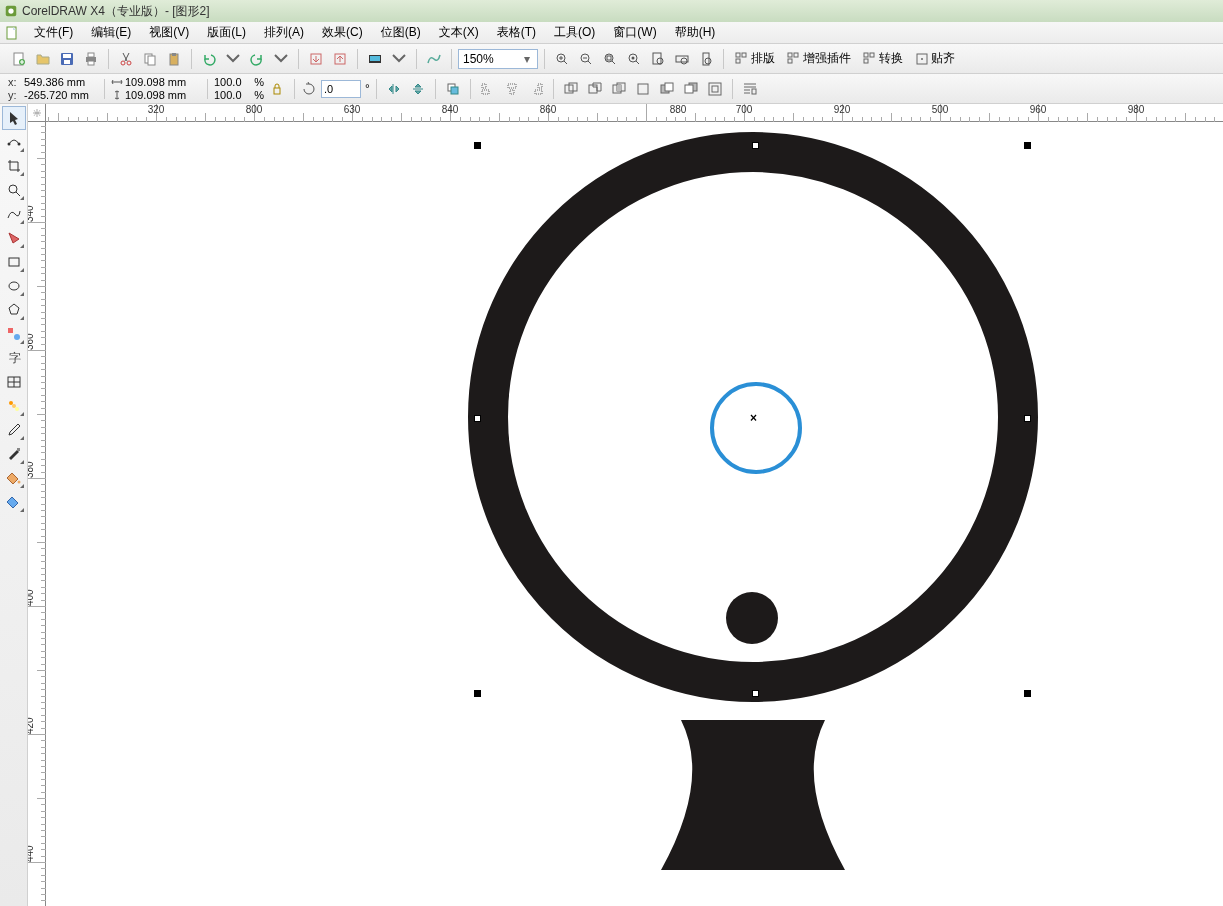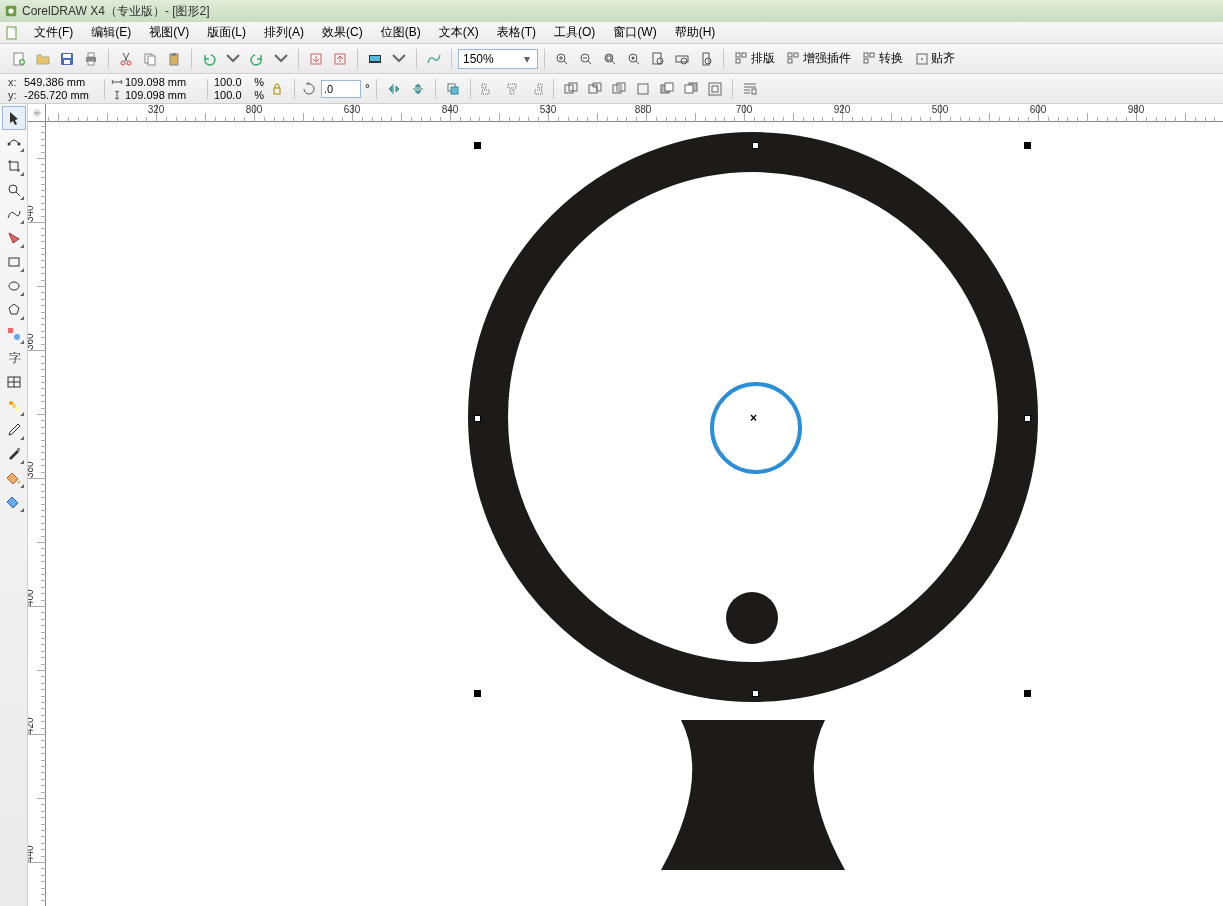--- a/index.html
+++ b/index.html
@@ -592,32 +592,32 @@
         <div class="tick minor" style="left: 413.8px;"></div>
         <div class="tick minor" style="left: 423.6px;"></div>
         <div class="tick minor" style="left: 433.4px;"></div>
         <div class="tick minor" style="left: 443.2px;"></div>
         <div class="tick med" style="left: 453px;"></div>
         <div class="tick minor" style="left: 462.8px;"></div>
         <div class="tick minor" style="left: 472.6px;"></div>
         <div class="tick minor" style="left: 482.4px;"></div>
         <div class="tick minor" style="left: 492.2px;"></div>
         <div class="tick" style="left: 502px;"></div>
-        <div class="tlabel" style="left: 502px;">530</div>
+        <div class="tlabel" style="left: 502px;">860</div>
         <div class="tick minor" style="left: 511.8px;"></div>
         <div class="tick minor" style="left: 521.6px;"></div>
         <div class="tick minor" style="left: 531.4px;"></div>
         <div class="tick minor" style="left: 541.2px;"></div>
         <div class="tick med" style="left: 551px;"></div>
         <div class="tick minor" style="left: 560.8px;"></div>
         <div class="tick minor" style="left: 570.6px;"></div>
         <div class="tick minor" style="left: 580.4px;"></div>
         <div class="tick minor" style="left: 590.2px;"></div>
         <div class="tick" style="left: 600px;"></div>
-        <div class="tlabel" style="left: 597px;">880</div>
+        <div class="tlabel" style="left: 632px;">880</div>
         <div class="tick minor" style="left: 609.8px;"></div>
         <div class="tick minor" style="left: 619.6px;"></div>
         <div class="tick minor" style="left: 629.4px;"></div>
         <div class="tick minor" style="left: 639.2px;"></div>
         <div class="tick med" style="left: 649px;"></div>
         <div class="tick minor" style="left: 658.8px;"></div>
         <div class="tick minor" style="left: 668.6px;"></div>
         <div class="tick minor" style="left: 678.4px;"></div>
         <div class="tick minor" style="left: 688.2px;"></div>
         <div class="tick" style="left: 698px;"></div>
@@ -647,21 +647,21 @@
         <div class="tick minor" style="left: 903.8px;"></div>
         <div class="tick minor" style="left: 913.6px;"></div>
         <div class="tick minor" style="left: 923.4px;"></div>
         <div class="tick minor" style="left: 933.2px;"></div>
         <div class="tick med" style="left: 943px;"></div>
         <div class="tick minor" style="left: 952.8px;"></div>
         <div class="tick minor" style="left: 962.6px;"></div>
         <div class="tick minor" style="left: 972.4px;"></div>
         <div class="tick minor" style="left: 982.2px;"></div>
         <div class="tick" style="left: 992px;"></div>
-        <div class="tlabel" style="left: 992px;">600</div>
+        <div class="tlabel" style="left: 992px;">960</div>
         <div class="tick minor" style="left: 1001.8px;"></div>
         <div class="tick minor" style="left: 1011.6px;"></div>
         <div class="tick minor" style="left: 1021.4px;"></div>
         <div class="tick minor" style="left: 1031.2px;"></div>
         <div class="tick med" style="left: 1041px;"></div>
         <div class="tick minor" style="left: 1050.8px;"></div>
         <div class="tick minor" style="left: 1060.6px;"></div>
         <div class="tick minor" style="left: 1070.4px;"></div>
         <div class="tick minor" style="left: 1080.2px;"></div>
         <div class="tick" style="left: 1090px;"></div>

